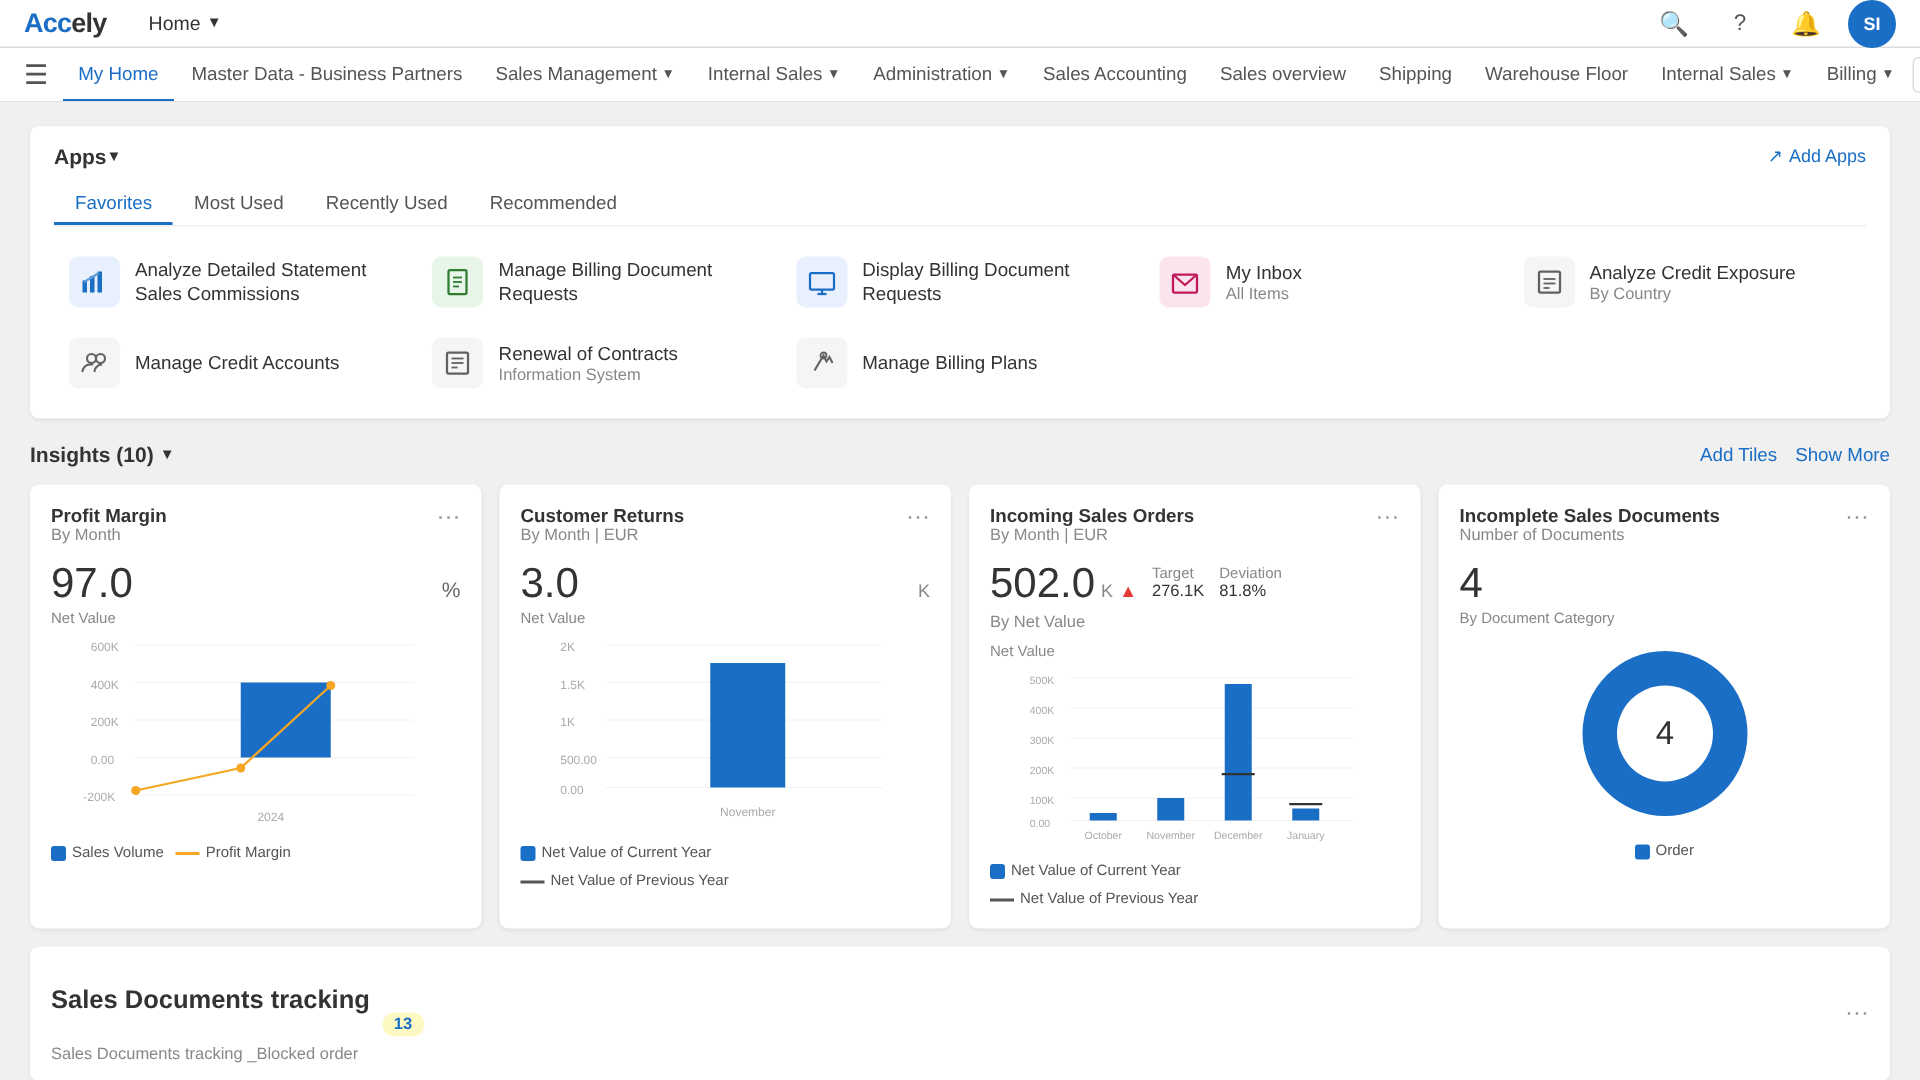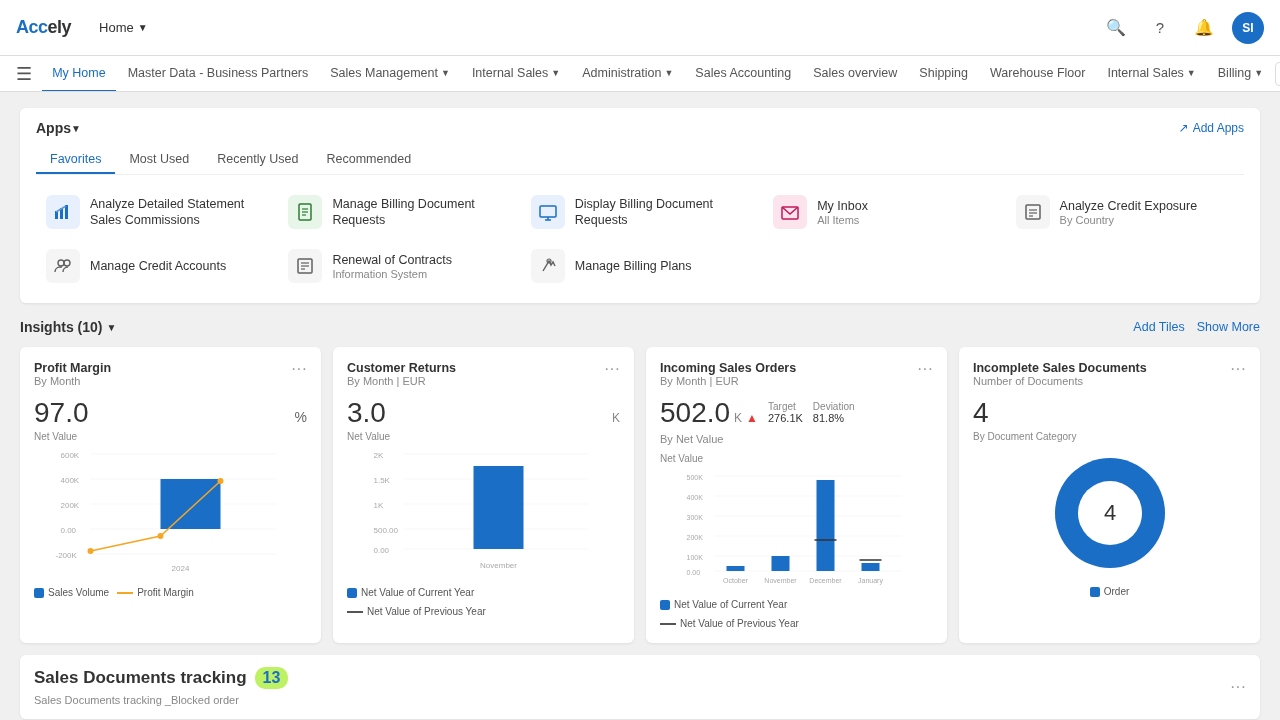--- a/index.html
+++ b/index.html
@@ -1,19 +1,19 @@
 <!DOCTYPE html>
 <html><head>
   <meta charset="utf-8">
   <style>
     * { box-sizing: border-box; margin: 0; padding: 0; }
     body { font-family: -apple-system, BlinkMacSystemFont, 'Segoe UI', sans-serif; background: #f0f0f0; font-size: 13px; color: #333; }
 
     
-    .topbar { background: #fff; border-bottom: 1px solid #ddd; display: flex; align-items: center; padding: 0 16px; height: 56px; gap: 12px; }
+    .topbar { background: #fff; border-bottom: 1px solid #ddd; display: flex; align-items: center; padding: 0 16px; height: 32px; gap: 12px; }
     .logo { font-weight: 700; font-size: 18px; color: #1a6ec5; margin-right: 8px; letter-spacing: -0.5px; }
     .logo span { color: #333; }
     .home-btn { display: flex; align-items: center; gap: 4px; font-size: 13px; color: #333; cursor: pointer; padding: 4px 8px; border-radius: 4px; }
     .topbar-right { margin-left: auto; display: flex; align-items: center; gap: 12px; }
     .icon-btn { width: 32px; height: 32px; border-radius: 50%; display: flex; align-items: center; justify-content: center; cursor: pointer; color: #555; font-size: 16px; }
     .avatar { width: 32px; height: 32px; border-radius: 50%; background: #1a6ec5; color: #fff; display: flex; align-items: center; justify-content: center; font-size: 12px; font-weight: 600; cursor: pointer; }
 
     
     .navbar { background: #fff; border-bottom: 1px solid #ddd; display: flex; align-items: center; padding: 0 16px; height: 36px; gap: 2px; overflow-x: auto; }
     .hamburger { margin-right: 8px; cursor: pointer; color: #555; font-size: 18px; }
@@ -77,21 +77,21 @@
     svg { overflow: visible; }
 
     
     .donut-container { display: flex; flex-direction: column; align-items: center; }
 
     
     .tracking-card { background: #fff; border-radius: 6px; padding: 12px 14px; box-shadow: 0 1px 3px rgba(0,0,0,0.08); display: flex; align-items: center; gap: 12px; }
     .tracking-info { flex: 1; }
     .tracking-title { font-size: 17px; font-weight: 600; color: #333; }
     .tracking-sub { font-size: 11px; color: #888; }
-    .tracking-badge { background: #bef264; color: #1a6ec5; border-radius: 10px; padding: 2px 8px; font-size: 16px; font-weight: 600; }
+    .tracking-badge { background: #fef9c3; color: #1a6ec5; border-radius: 10px; padding: 2px 8px; font-size: 11px; font-weight: 600; margin-top: 32px; }
   </style>
 </head>
 <body>
 
 <div class="topbar">
   <div class="logo">
     <span style="color:#1a6ec5">Acc</span><span style="color:#333">ely</span>
   </div>
   <div class="home-btn">
     <span>Home</span>

